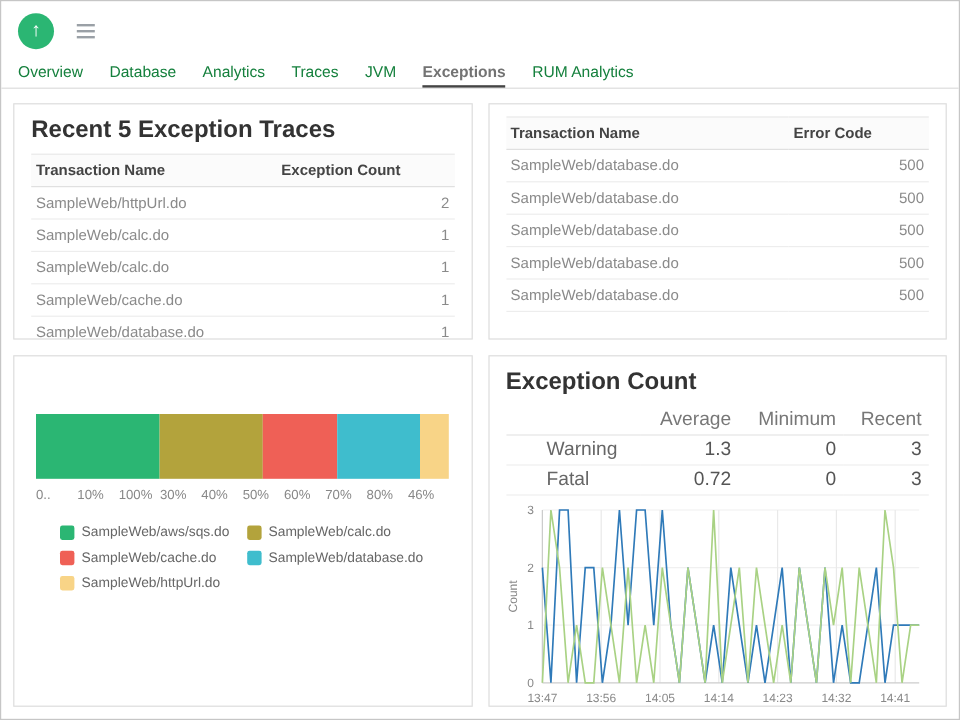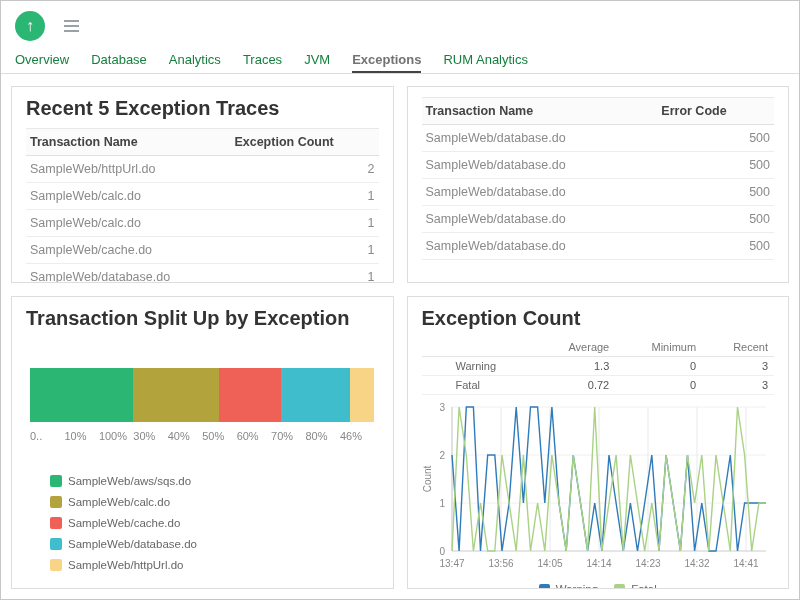--- a/index.html
+++ b/index.html
@@ -28,26 +28,26 @@
   .data-table { width:100%; border-collapse:collapse; font-size:12.5px; }
   .data-table th { text-align:left; font-weight:700; color:#444; padding:6px 4px; background:#fbfbfb; border-top:1px solid #e8e8e8; border-bottom:1px solid #e0e0e0; }
   .data-table td { color:#8a8a8a; padding:6px 4px; border-bottom:1px solid #ededed; }
   .num { text-align:right; }
 
   
   .stack-bar { display:flex; height:54px; margin:38px 4px 0; }
   .seg { height:100%; }
   .bar-axis { display:flex; margin:8px 4px 0; font-size:11px; color:#888; }
   .bar-axis span { width:10%; text-align:left; }
-  .bar-legend { display:flex; flex-wrap:wrap; margin:33px 4px 0 24px; row-gap:9px;flex-direction:column; }
+  .bar-legend { display:flex; flex-wrap:wrap; margin:19px 4px 0 24px; row-gap:9px; }
   .legend-item { display:flex; align-items:center; gap:6px; width:48%; font-size:11.5px; color:#666; cursor:pointer; }
   .swatch { width:12px; height:12px; border-radius:2px; flex:0 0 auto; }
 
   
-  .stats-table { width:100%; border-collapse:collapse; font-size:11px; margin-bottom:4px; }
+  .stats-table { width:100%; border-collapse:collapse; font-size:16px; margin-bottom:4px; }
   .stats-table th { font-weight:400; color:#777; text-align:right; padding:3px 6px; border-bottom:1px solid #e5e5e5; }
   .stats-table td { color:#555; text-align:right; padding:3px 6px; border-bottom:1px solid #efefef; }
   .stats-table .rowlabel { text-align:left; padding-left:34px; color:#666; }
   .stats-table th:first-child { width:32%; }
 
   
   .line-chart-wrap { margin-top:2px; }
   .line-chart-wrap svg text { font-family:"Liberation Sans", sans-serif; font-size:10px; fill:#888; }
   .line-legend { display:flex; justify-content:center; gap:16px; font-size:11px; color:#777; margin-top:0px; }
   .line-legend .legend-item { width:auto; }
@@ -142,21 +142,20 @@
             </tr>
             <tr>
               <td>SampleWeb/database.do</td>
               <td class="num">500</td>
             </tr>
           </tbody>
       </table>
     </section>
 
     <section class="panel">
-      <h2>Transaction Split Up by Exception</h2>
       <div class="stack-bar">
           <div class="seg" title="SampleWeb/aws/sqs.do" style="width: 30%; background: rgb(43, 182, 115);"></div>
           <div class="seg" title="SampleWeb/calc.do" style="width: 25%; background: rgb(179, 163, 60);"></div>
           <div class="seg" title="SampleWeb/cache.do" style="width: 18%; background: rgb(239, 96, 86);"></div>
           <div class="seg" title="SampleWeb/database.do" style="width: 20%; background: rgb(63, 189, 205);"></div>
           <div class="seg" title="SampleWeb/httpUrl.do" style="width: 7%; background: rgb(248, 212, 135);"></div>
         </div>
       <div class="bar-axis">
           <span>0..</span>
           <span>10%</span>

